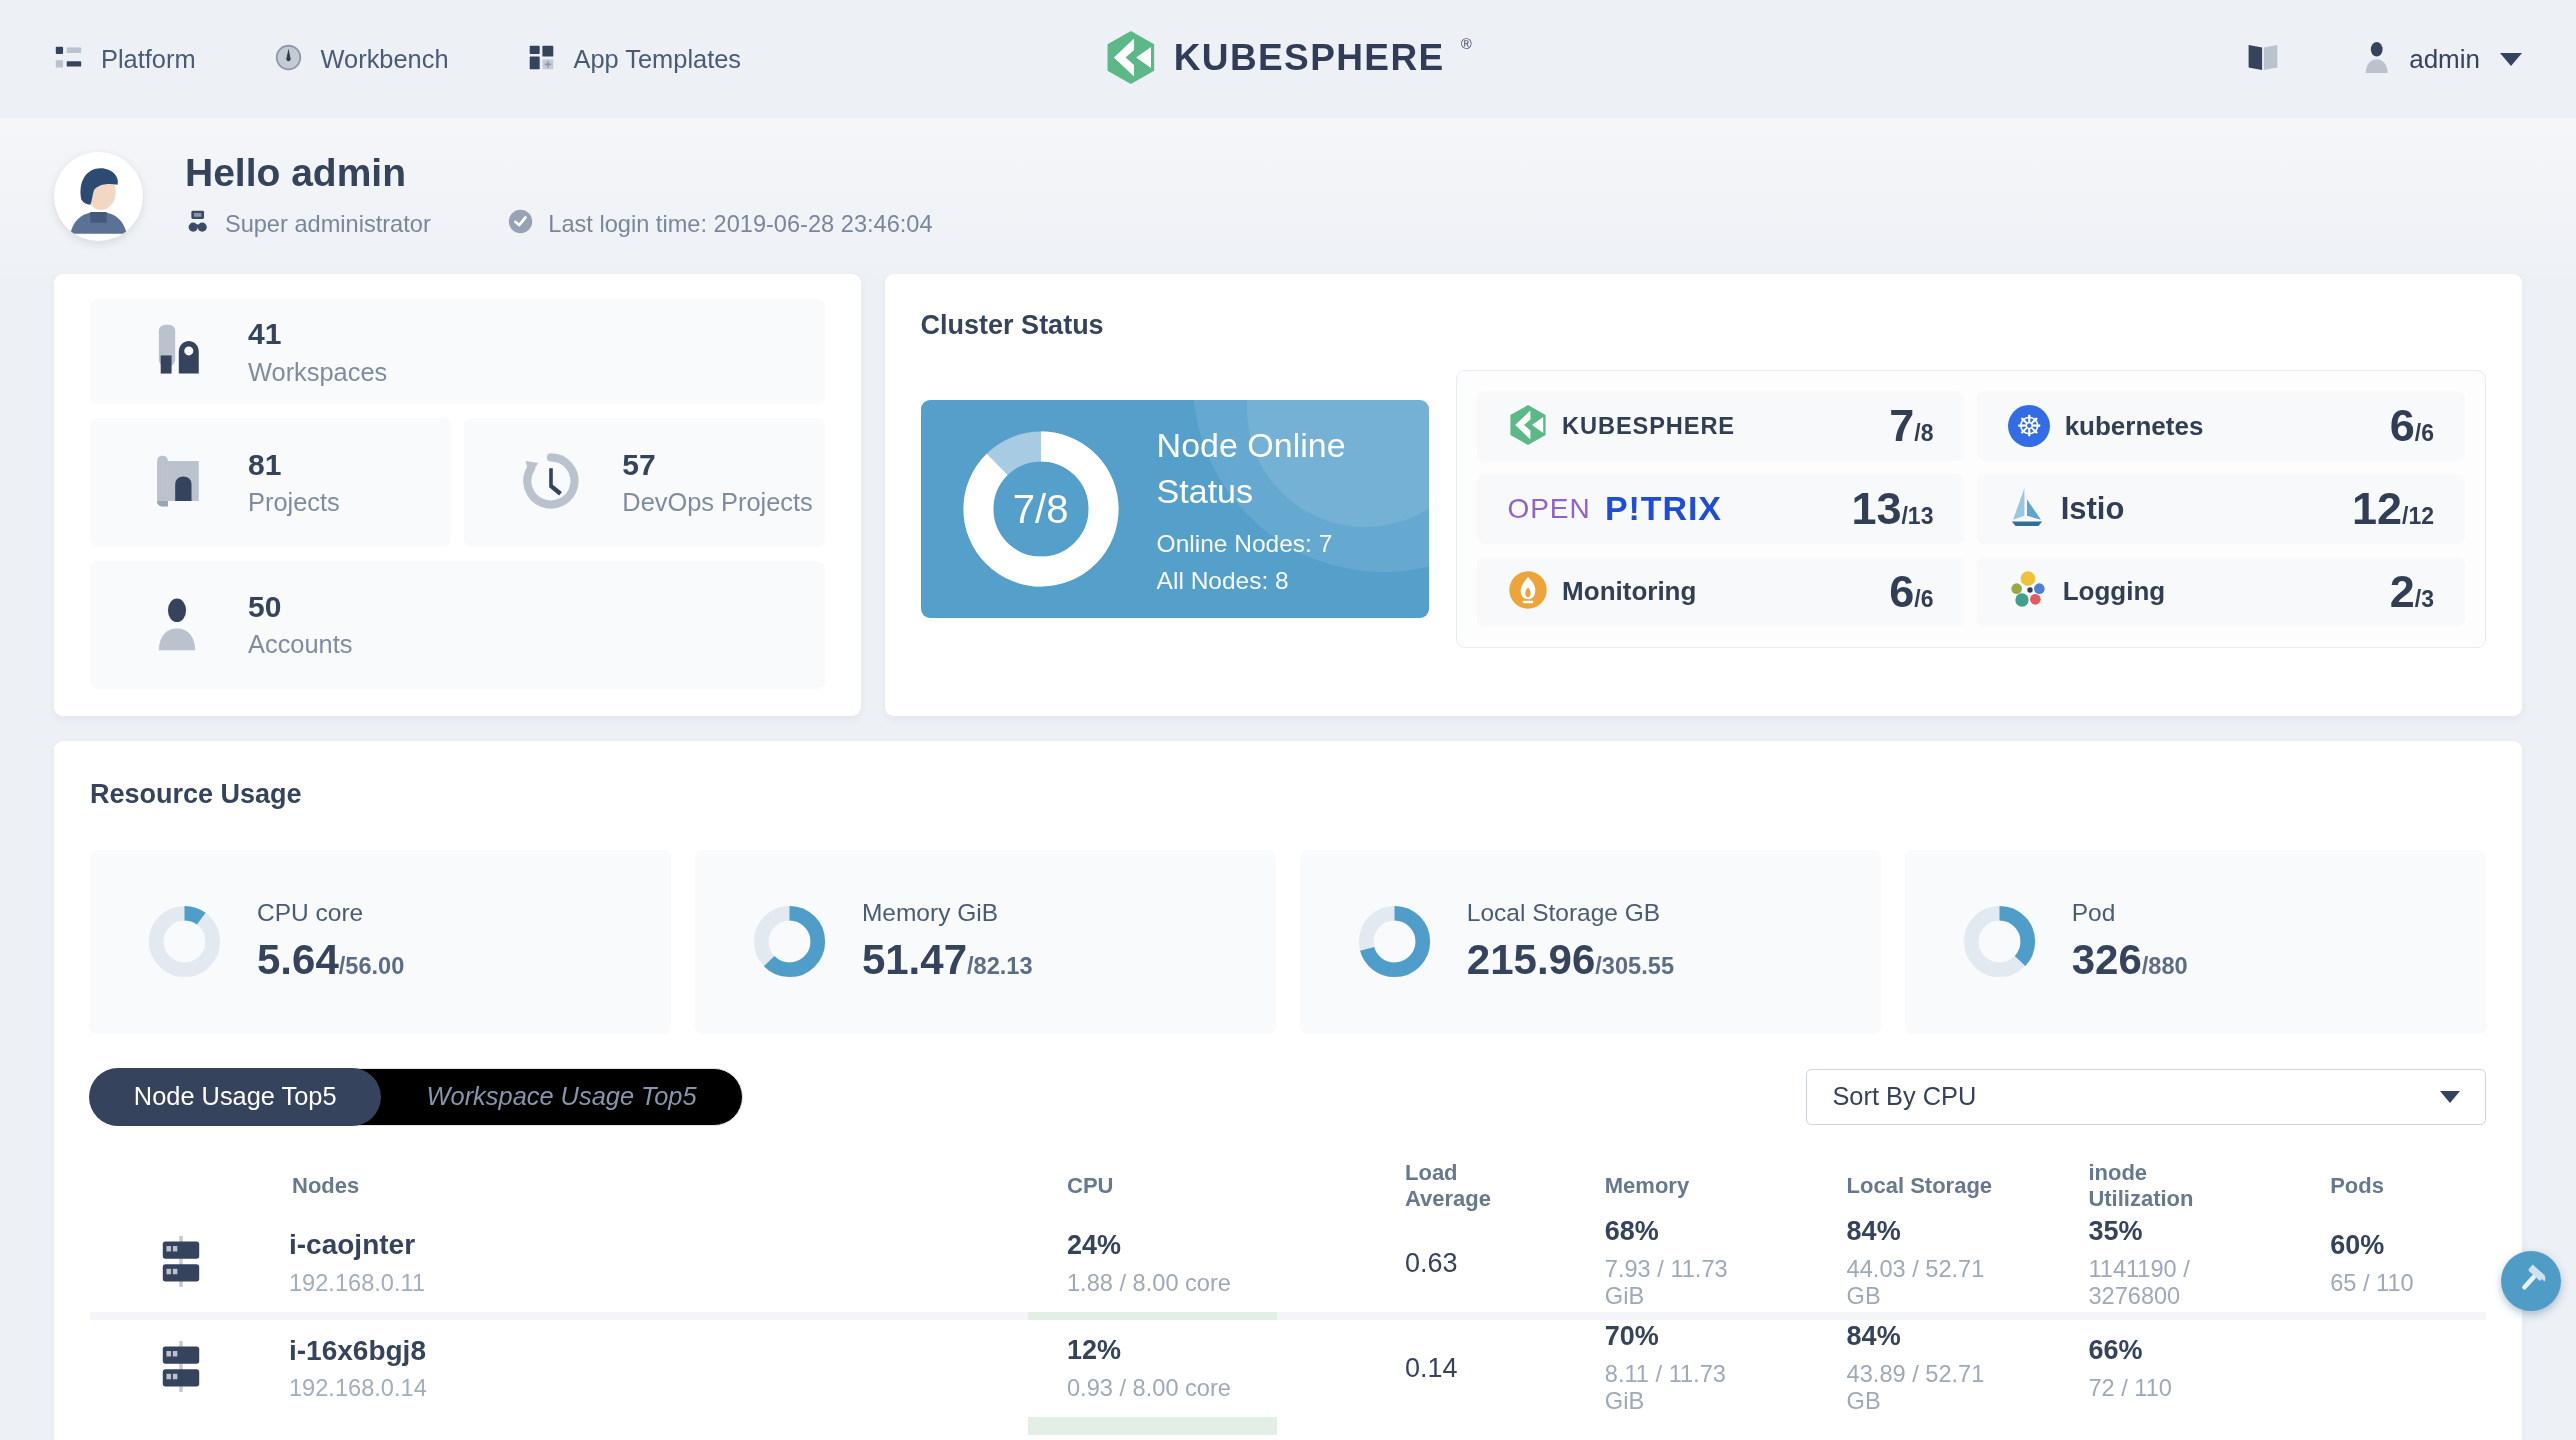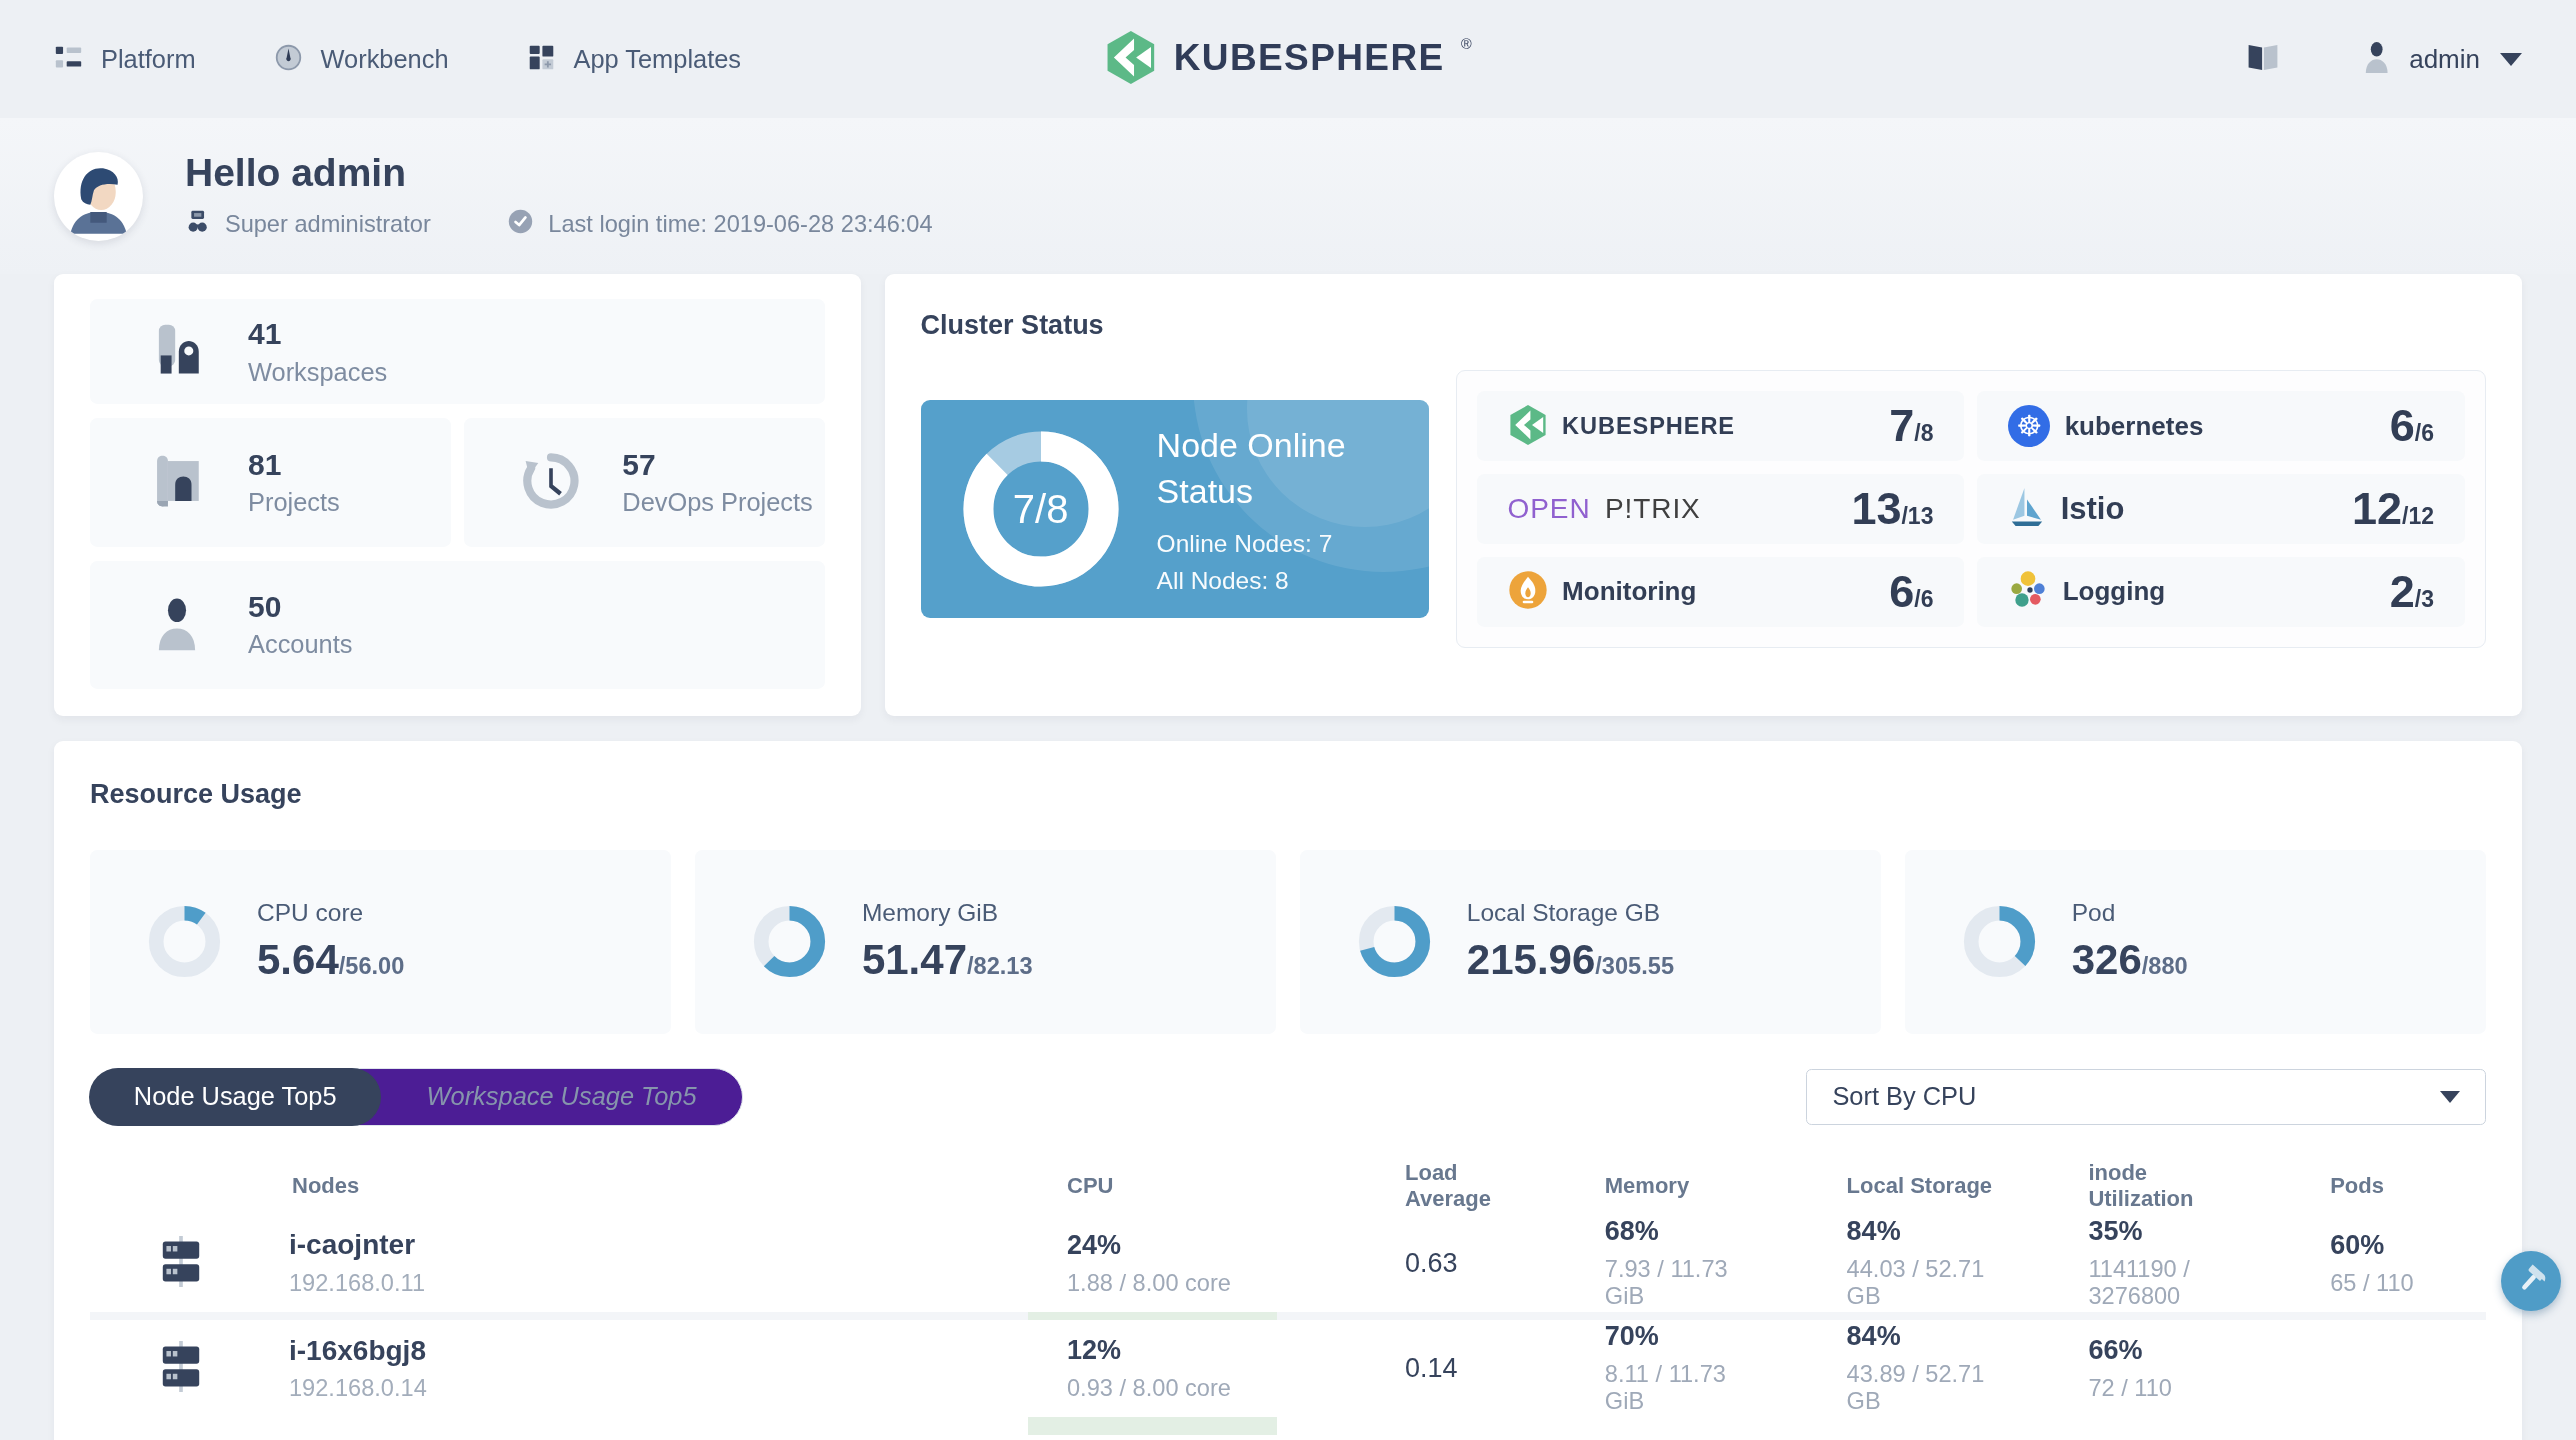--- a/index.html
+++ b/index.html
@@ -60,37 +60,37 @@
   .node-line + .node-line { margin-top:9px; }
 
   .svc-panel { flex:1; border:1.8px solid #e7ecf2; border-radius:9px; background:#fdfdfe; padding:20px; 
                display:grid; grid-template-columns:1fr 1fr; gap:12.7px; height:278px; }
   .svc-tile { background:#f7f9fb; border-radius:7.3px; display:flex; align-items:center; padding:0 31px; }
   .svc-logo { display:flex; align-items:center; gap:14.5px; }
   .svc-name { font-size:26px; font-weight:700; color:#323e55; }
   .svc-name.ks { font-size:23.6px; letter-spacing:0.9px; }
   .svc-name.istio { font-size:31px; }
   .op-open { font-size:28px; font-weight:400; color:#9061cf; letter-spacing:0.9px; }
-  .op-pitrix { font-size:28px; font-weight:400; color:#404040; letter-spacing:0.9px; }
+  .op-pitrix { font-size:34px; font-weight:700; color:#1d4ed8; letter-spacing:0.9px; }
   .svc-val { margin-left:auto; display:flex; align-items:baseline; }
   .svc-val .big { font-size:45px; font-weight:700; color:#323e55; }
   .svc-val .small { font-size:23px; font-weight:600; color:#323e55; }
 
   
   .resource-card { margin-top:24.5px; height:744px; padding:38px 36px; }
   .metrics { display:flex; gap:23.6px; margin-top:40px; }
   .metric { flex:1; height:184px; background:#f8fafc; border-radius:7.3px; display:flex; align-items:center; padding-left:58px; gap:36px; }
   .metric-donut { width:73px; height:73px; flex:0 0 auto; }
   .metric-lbl { font-size:24.5px; color:#4a5b76; }
   .metric-val { display:flex; align-items:baseline; margin-top:9px; }
   .metric-val .big { font-size:42px; font-weight:700; color:#36435c; }
   .metric-val .small { font-size:23.6px; font-weight:600; color:#5d6d88; }
 
   .panel-bar { display:flex; align-items:center; justify-content:space-between; margin-top:34px; }
-  .tabs { width:653px; height:58px; background:#4c1d95; border:1.8px solid #dfe5ec; border-radius:31px; display:flex; align-items:center; }
+  .tabs { width:653px; height:58px; background:#000000; border:1.8px solid #dfe5ec; border-radius:31px; display:flex; align-items:center; }
   .tab { font-size:25.4px; display:flex; align-items:center; justify-content:center; height:100%; cursor:pointer; }
   .tab.active { width:292px; background:#36435c; color:#fff; border-radius:31px; margin-left:-1.8px; height:58px; }
   .tab.inactive { flex:1; color:#8695ac;font-style:italic; }
   .sort-select { width:680px; height:56px; background:#fff; border:1.8px solid #ccd4de; border-radius:5.4px;
                  display:flex; align-items:center; padding:0 25.4px; cursor:pointer; }
   .sort-select .sel-lbl { font-size:25.4px; color:#36435c; }
   .sort-select .caret-down { margin-left:auto; border-left-width:10px; border-right-width:10px; border-top-width:12.7px; }
 
   
   .tgrid { display:grid; grid-template-columns:938px 249px repeat(5,1fr); align-items:center; }

